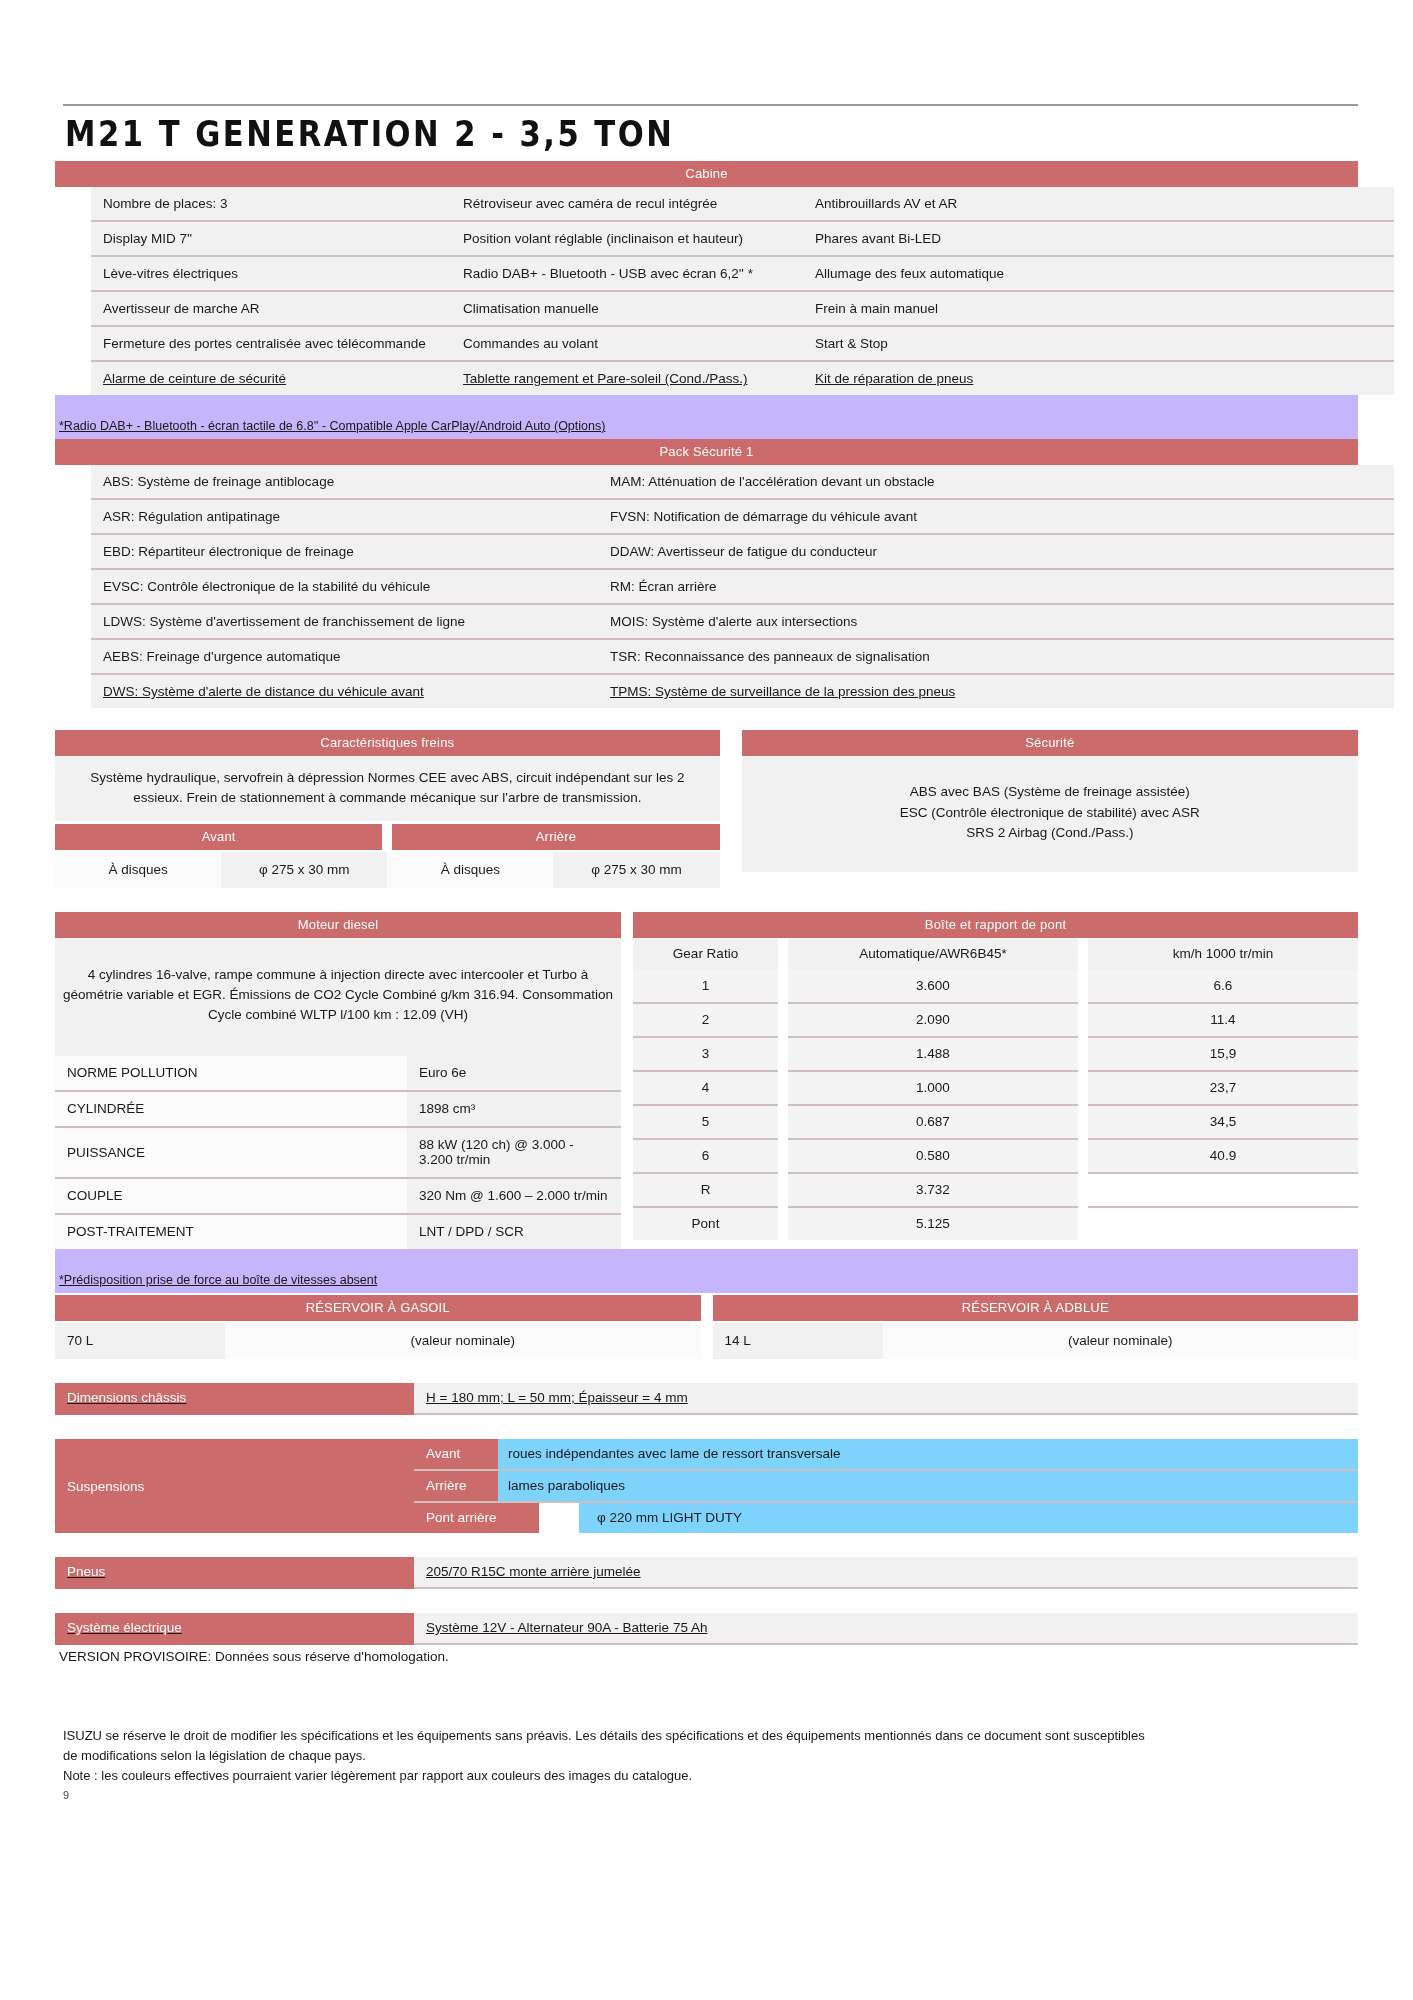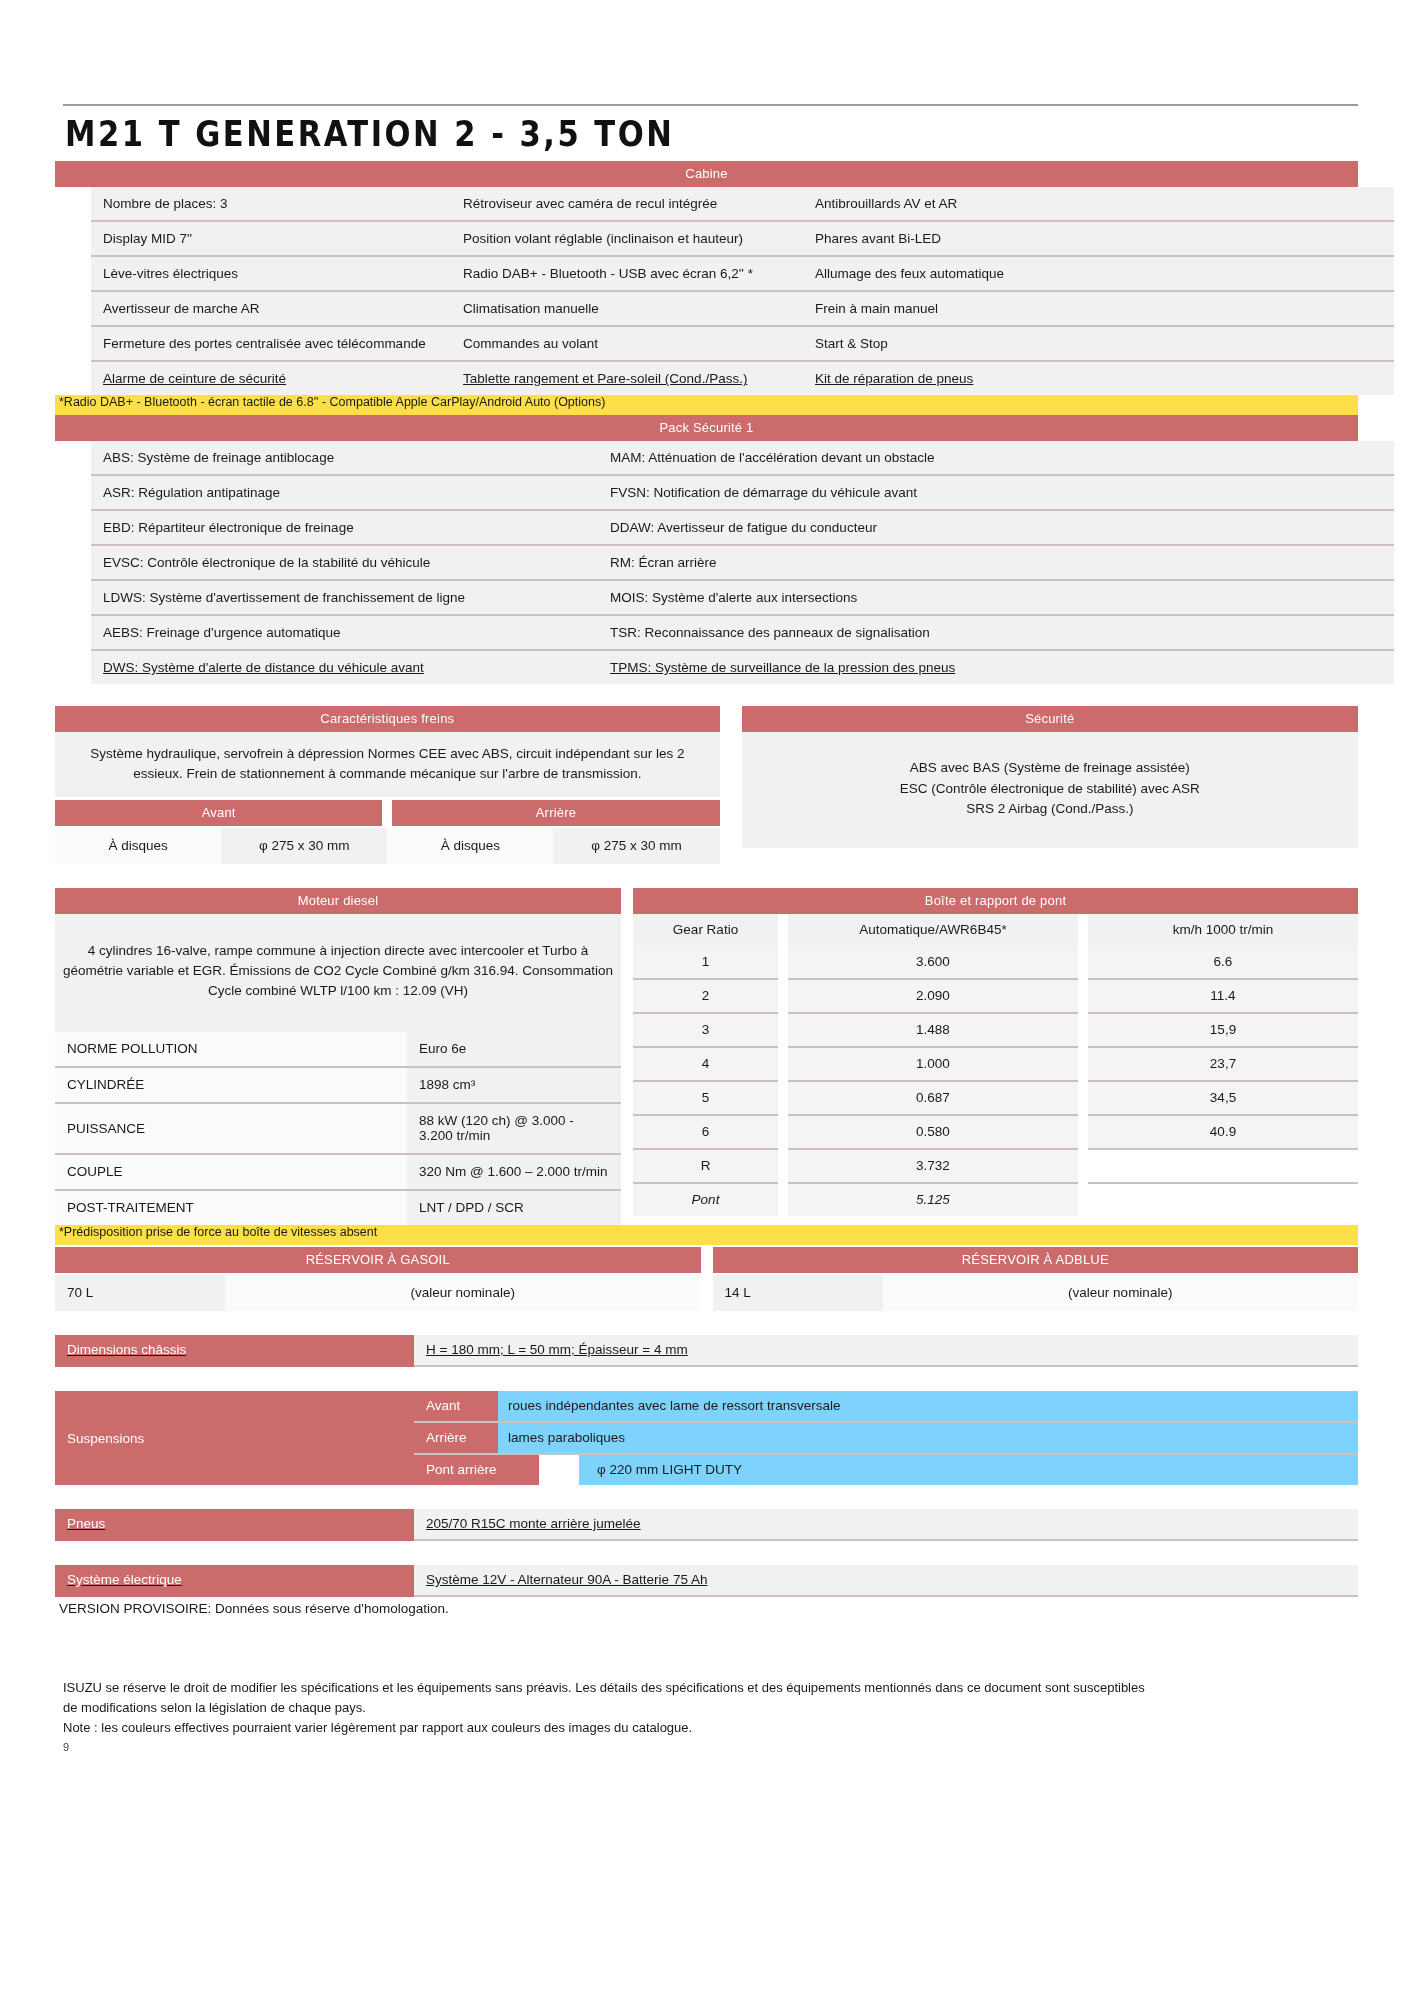--- a/index.html
+++ b/index.html
@@ -63,22 +63,23 @@
     font-size: 13.5px;
     padding: 9px 10px 9px 12px;
     vertical-align: middle;
     border-bottom: 2px solid #cfc0c0;
     border-top: 0;
   }
   table.grid tr:last-child td { border-bottom: 0; text-decoration: underline; }
 
   .note {
     font-size: 12.5px;
-    padding: 0 0 6px 4px;
-    background: #fde047;
+    padding: 24px 0 6px 4px;
+    background: #c4b5fd;
+    text-decoration: underline;
   }
 
   
   .cabine td { height: 29px; }
 
   
   .feat td { height: 29px; }
 
   
   .fs-wrap { display: flex; gap: 22px; margin-top: 22px; }
@@ -148,21 +149,21 @@
   }
   table.gear td {
     font-size: 13.5px;
     text-align: center;
     padding: 8px 0 9px;
     background: #f4f4f4;
     border-bottom: 2px solid #cfc0c0;
     height: 29px;
   }
   table.gear td.blank { background: #ffffff; border-bottom: 2px solid #cfc0c0; }
-  table.gear tr:last-child td { border-bottom: 0; font-style: italic; }
+  table.gear tr:last-child td { border-bottom: 0; }
   .gear-divider { background:#ffffff; width:10px; }
 
   
   .res-wrap { display: flex; gap: 12px; margin-top: 2px; }
   .res-col { flex: 1; }
   .res-vals { display: flex; margin-top: 2px; }
   .res-vals .a { width: 170px; background: #f1f1f1; font-size: 13.5px; padding: 10px 0 11px 12px; }
   .res-vals .b { flex: 1; background: #fbfbfb; font-size: 13.5px; padding: 10px 0 11px; text-align: center; }
 
   

